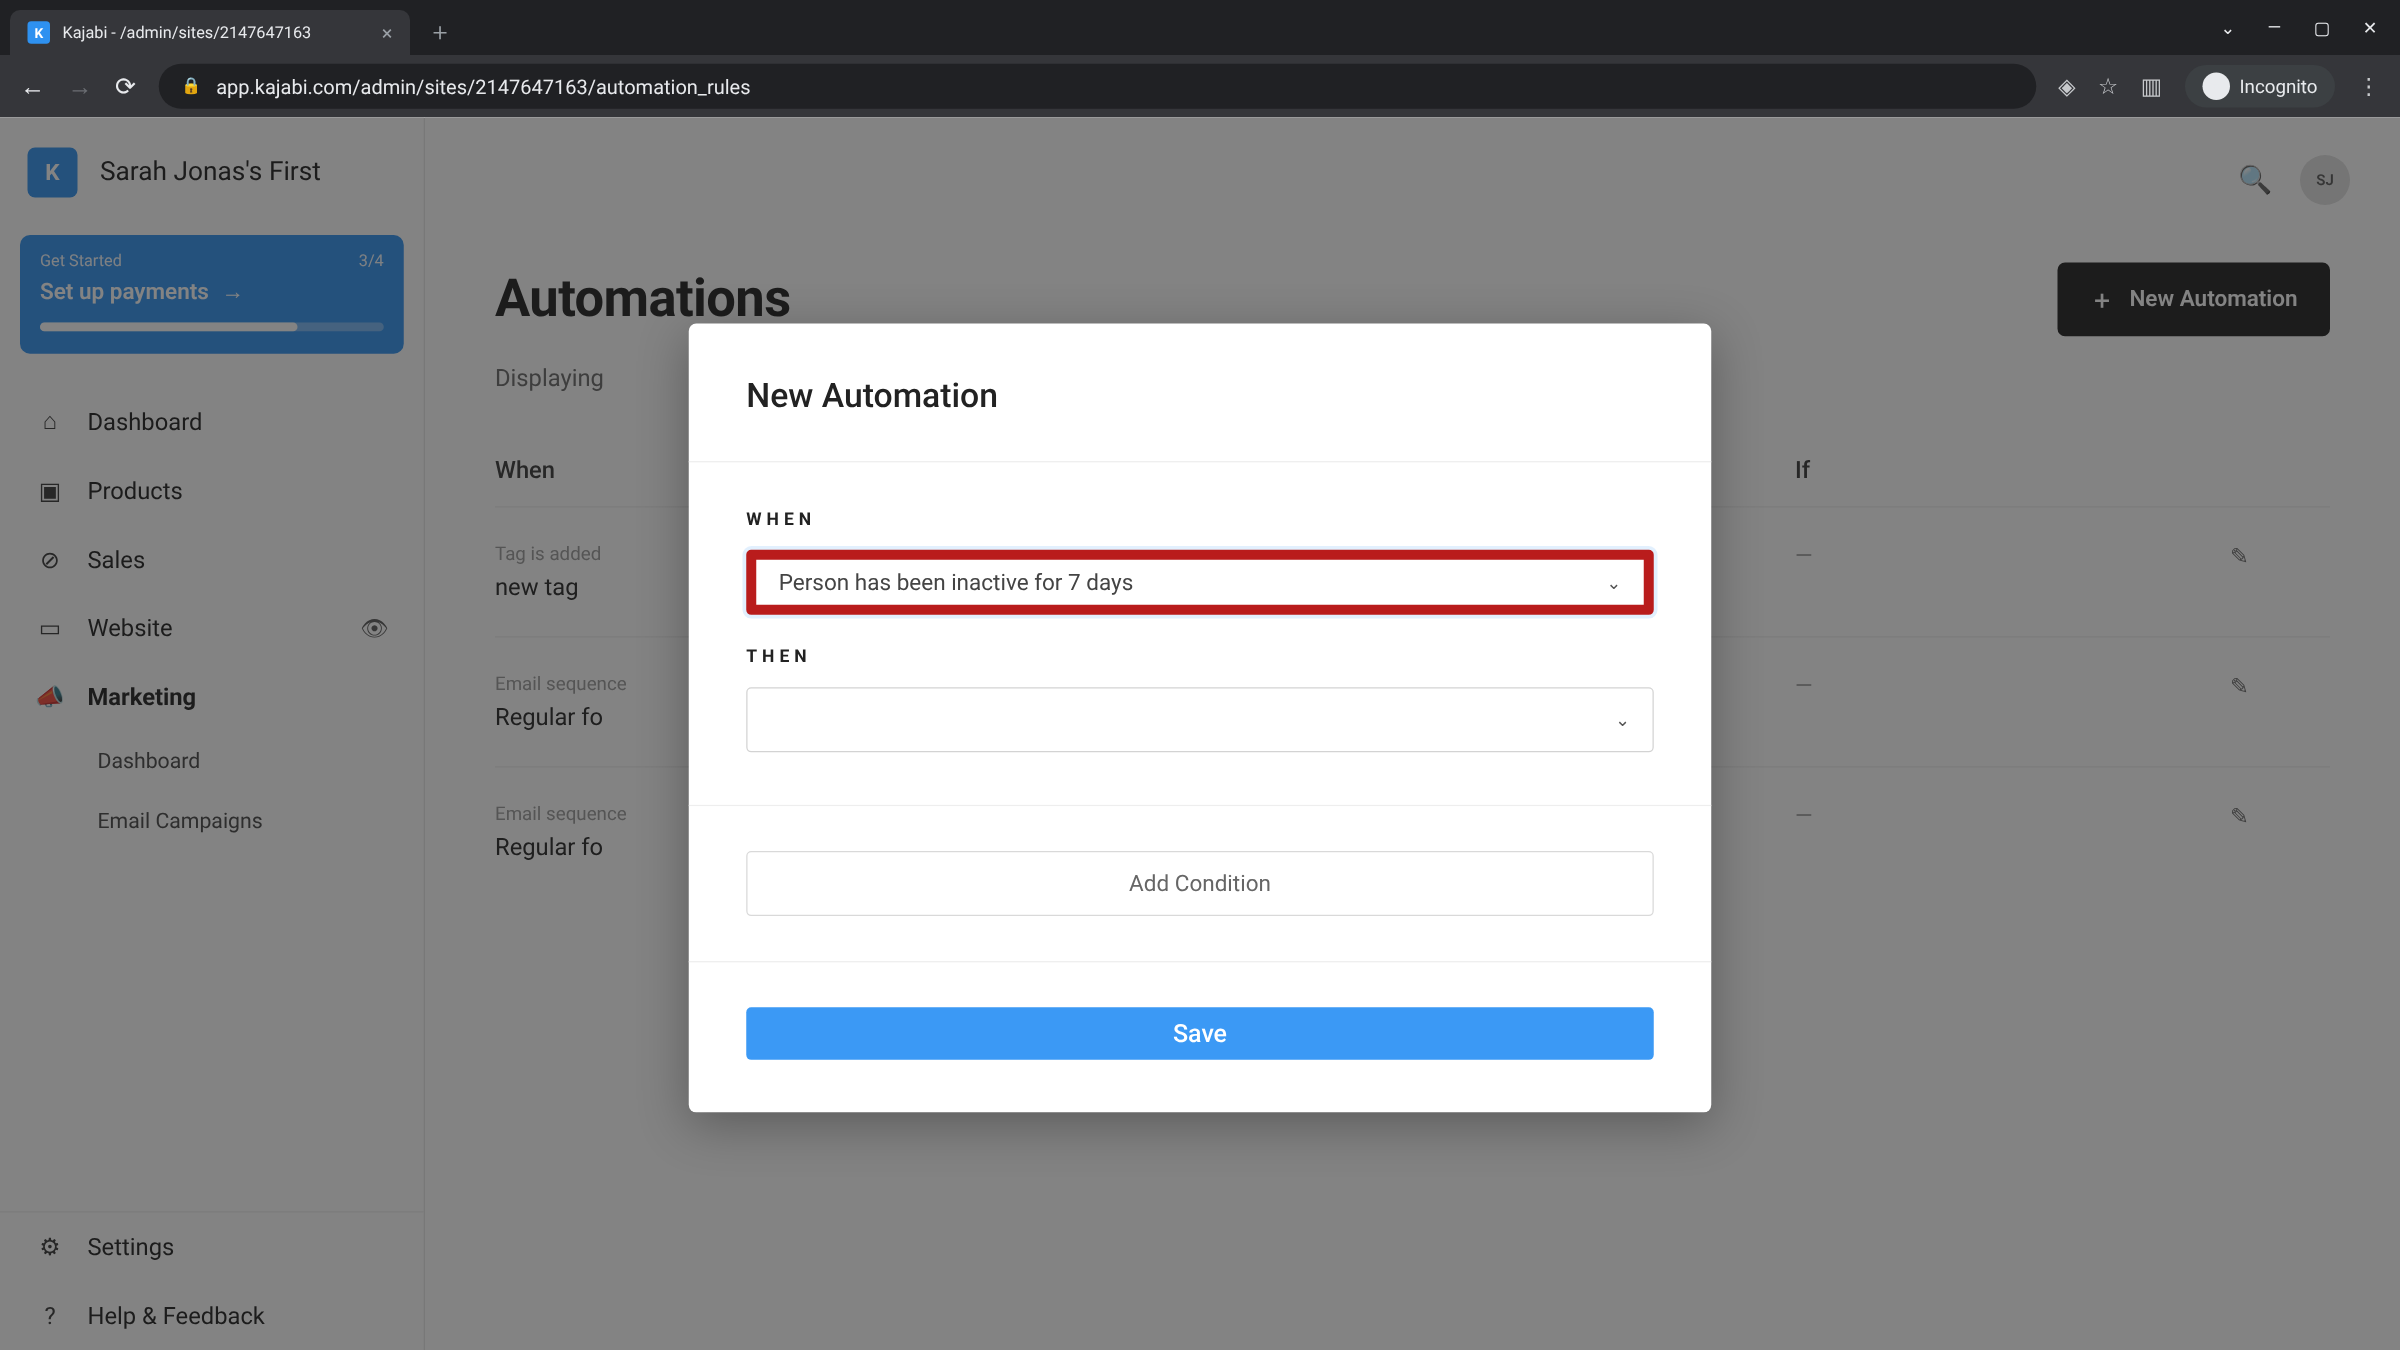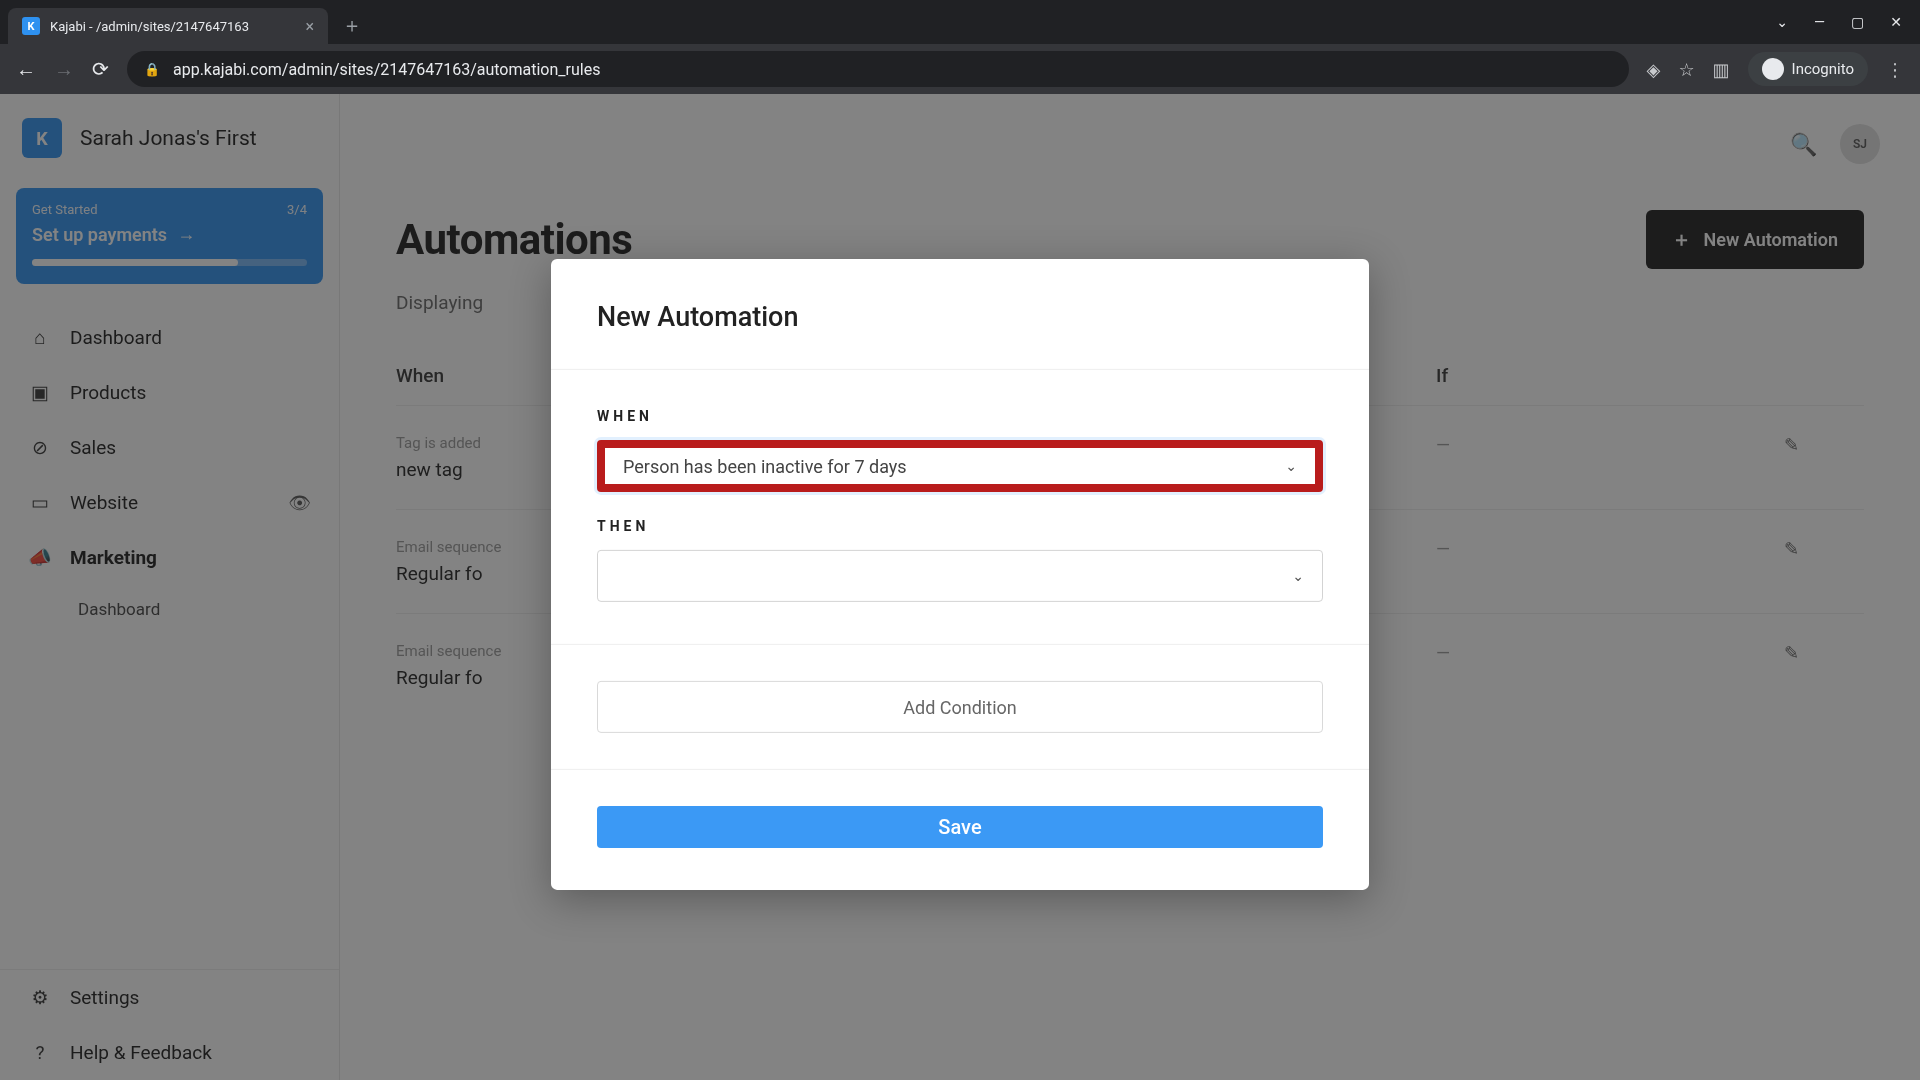--- a/index.html
+++ b/index.html
@@ -168,20 +168,21 @@
         <span class="nav-icon">▭</span>
         <span>Website</span>
         <span class="trailing">👁</span>
       </div>
       <div class="nav-item active">
         <span class="nav-icon">📣</span>
         <span>Marketing</span>
       </div>
       <div class="subnav">
         <div class="sub-item">Dashboard</div>
+        <div class="sub-item">Email Campaigns</div>
       </div>
     </nav>
 
     <div class="side-bottom">
       <div class="nav-item">
         <span class="nav-icon">⚙</span>
         <span>Settings</span>
       </div>
       <div class="nav-item">
         <span class="nav-icon">?</span>

